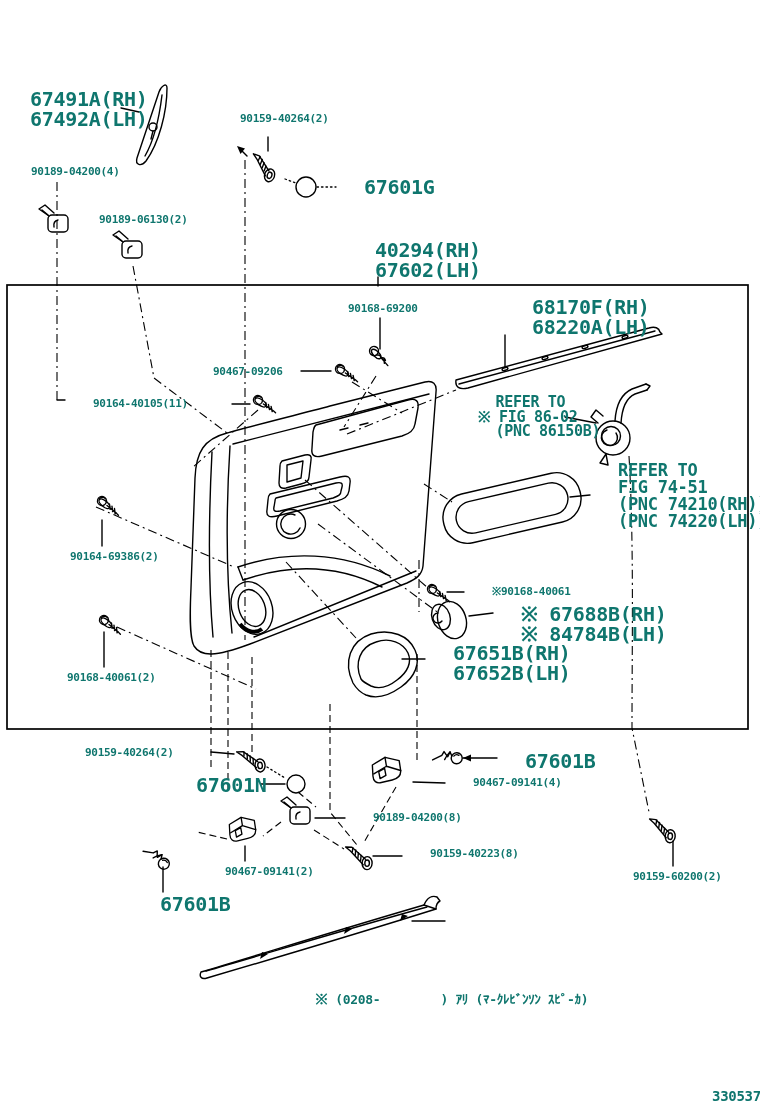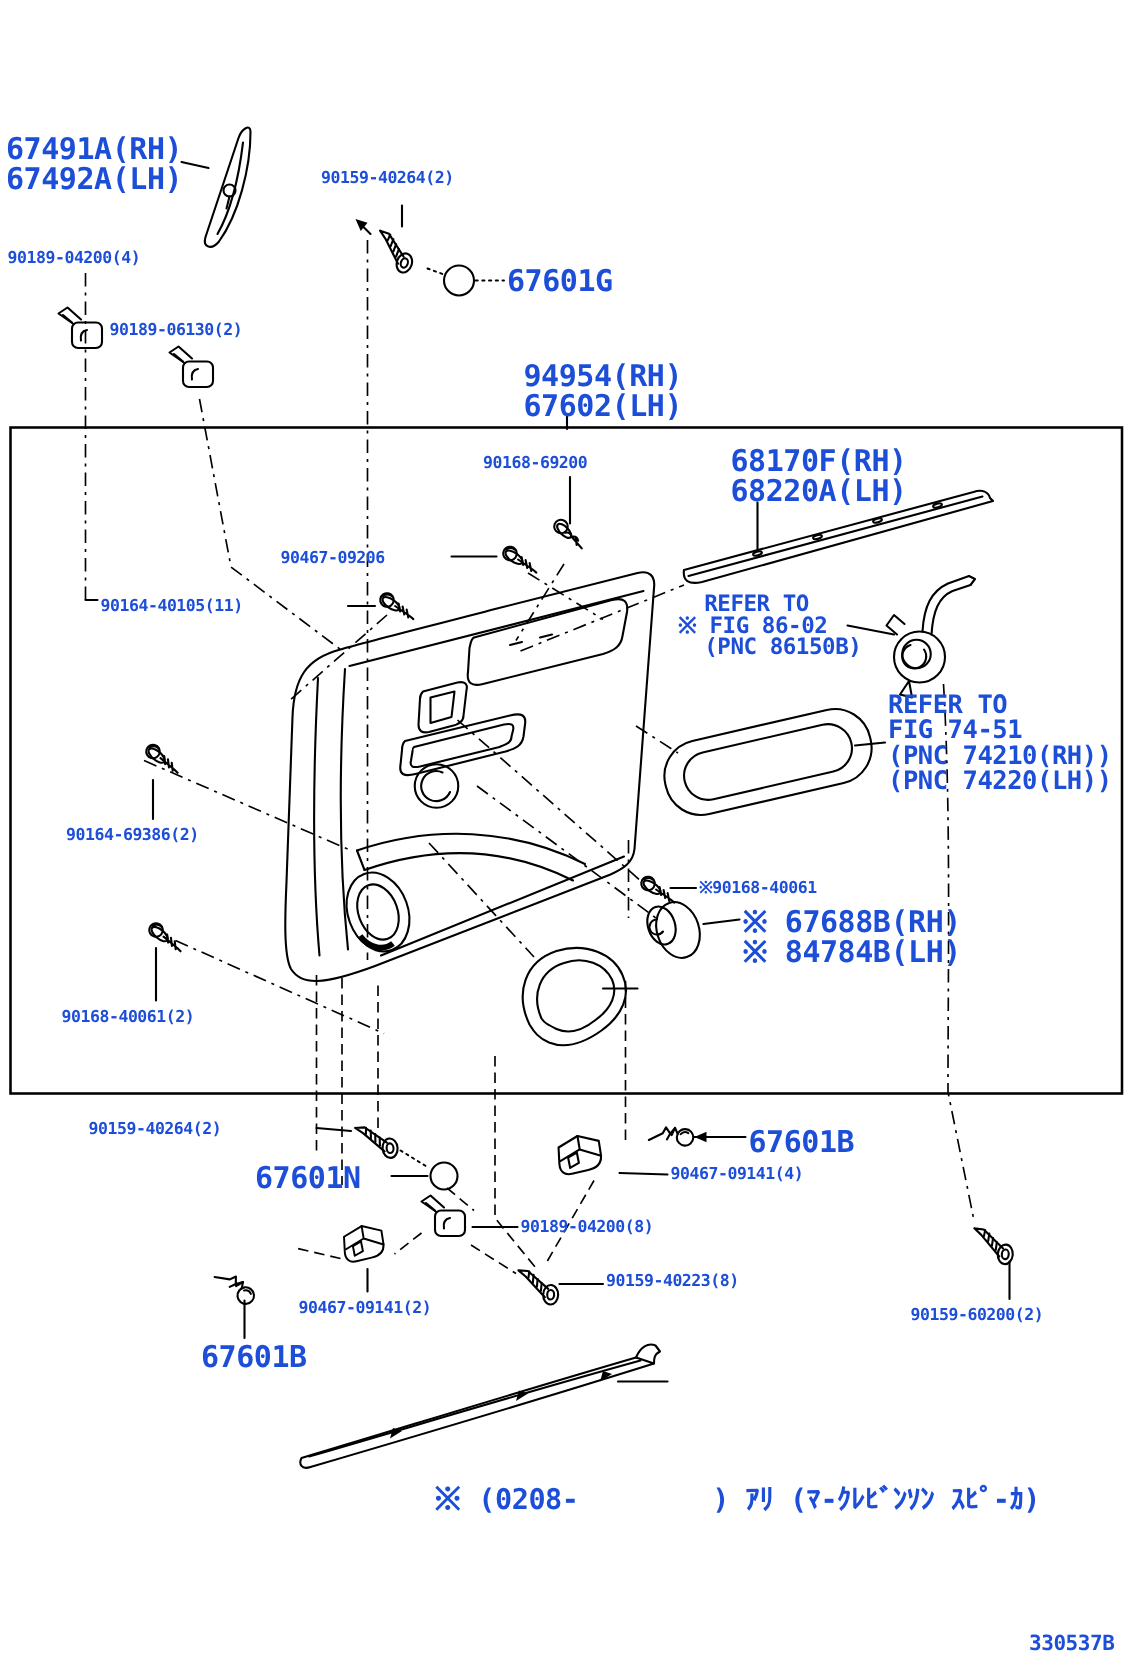--- a/index.html
+++ b/index.html
@@ -1,25 +1,25 @@
 <!DOCTYPE html>
 <html><head>
 <meta charset="utf-8">
 <style>
   html,body{margin:0;padding:0;}
   body{width:760px;height:1112px;background:#ffffff;position:relative;
        font-family:"DejaVu Sans Mono","Liberation Mono",monospace;}
   .canvas{position:absolute;left:0;top:0;width:760px;height:1112px;overflow:hidden;}
   svg{position:absolute;left:0;top:0;}
-  .lbl{position:absolute;color:#1d4ed8;font-weight:bold;white-space:pre;letter-spacing:-0.3px;}
+  .lbl{position:absolute;color:#0f766e;font-weight:bold;white-space:pre;letter-spacing:-0.3px;margin-left:26px;}
   .lg{font-size:20px;line-height:20px;}
   .sm{font-size:11px;line-height:18px;}
   .s74{font-size:17px;line-height:17px;}
   .xs{font-size:15px;line-height:14.5px;}
-  .fn{font-size:19px;line-height:14px;font-weight:bold;}
+  .fn{font-size:13px;line-height:14px;font-weight:bold;}
   .code{font-size:14px;line-height:15px;font-weight:bold;}
   
   .ln{stroke:#000;fill:none;stroke-width:1.4;stroke-linecap:round;stroke-linejoin:round;}
   .fr{stroke:#000;fill:none;stroke-width:1.7;}
   .dd{stroke:#000;fill:none;stroke-width:1.1;stroke-dasharray:9 4 2 4;stroke-linecap:butt;}
   .ds{stroke:#000;fill:none;stroke-width:1.1;stroke-dasharray:7 4;}
   .dt{stroke:#000;fill:none;stroke-width:1.3;stroke-dasharray:1.5 3;stroke-linecap:round;}
   .fl{fill:#000;stroke:none;}
   .tk{stroke:#000;fill:none;stroke-width:4;}
 </style>
@@ -228,38 +228,40 @@
     <path d="M 237,146 L 245,148.5 L 240.5,154 Z" class="fl"></path>
   </g>
 </svg>
 
   <div class="lbl lg" style="left:4px;top:89px">67491A(RH)
 67492A(LH)</div>
   <div class="lbl sm" style="left:214px;top:110px">90159-40264(2)</div>
   <div class="lbl lg" style="left:338px;top:177px">67601G</div>
   <div class="lbl sm" style="left:5px;top:163px">90189-04200(4)</div>
   <div class="lbl sm" style="left:73px;top:211px">90189-06130(2)</div>
-  <div class="lbl lg" style="left:349px;top:240px">94954(RH)
+  <div class="lbl lg" style="left:349px;top:240px">40294(RH)
 67602(LH)</div>
   <div class="lbl sm" style="left:322px;top:300px">90168-69200</div>
-  <div class="lbl lg" style="left:487px;top:297px">68170F(RH)
+  <div class="lbl lg" style="left:506px;top:297px">68170F(RH)
 68220A(LH)</div>
   <div class="lbl sm" style="left:187px;top:363px">90467-09206</div>
   <div class="lbl sm" style="left:67px;top:395px">90164-40105(11)</div>
   <div class="lbl xs" style="left:452px;top:395px">  REFER TO
 ※ FIG 86-02
   (PNC 86150B)</div>
   <div class="lbl s74" style="left:592px;top:462px">REFER TO
 FIG 74-51
 (PNC 74210(RH))
 (PNC 74220(LH))</div>
   <div class="lbl sm" style="left:44px;top:548px">90164-69386(2)</div>
   <div class="lbl sm" style="left:466px;top:583px">※90168-40061</div>
   <div class="lbl lg" style="left:495px;top:604px">※ 67688B(RH)
 ※ 84784B(LH)</div>
+  <div class="lbl lg" style="left:427px;top:643px">67651B(RH)
+67652B(LH)</div>
   <div class="lbl sm" style="left:41px;top:669px">90168-40061(2)</div>
   <div class="lbl sm" style="left:59px;top:744px">90159-40264(2)</div>
   <div class="lbl lg" style="left:170px;top:775px">67601N</div>
   <div class="lbl lg" style="left:499px;top:751px">67601B</div>
   <div class="lbl sm" style="left:447px;top:774px">90467-09141(4)</div>
   <div class="lbl sm" style="left:347px;top:809px">90189-04200(8)</div>
   <div class="lbl sm" style="left:404px;top:845px">90159-40223(8)</div>
   <div class="lbl sm" style="left:199px;top:863px">90467-09141(2)</div>
   <div class="lbl lg" style="left:134px;top:894px">67601B</div>
   <div class="lbl sm" style="left:607px;top:868px">90159-60200(2)</div>

